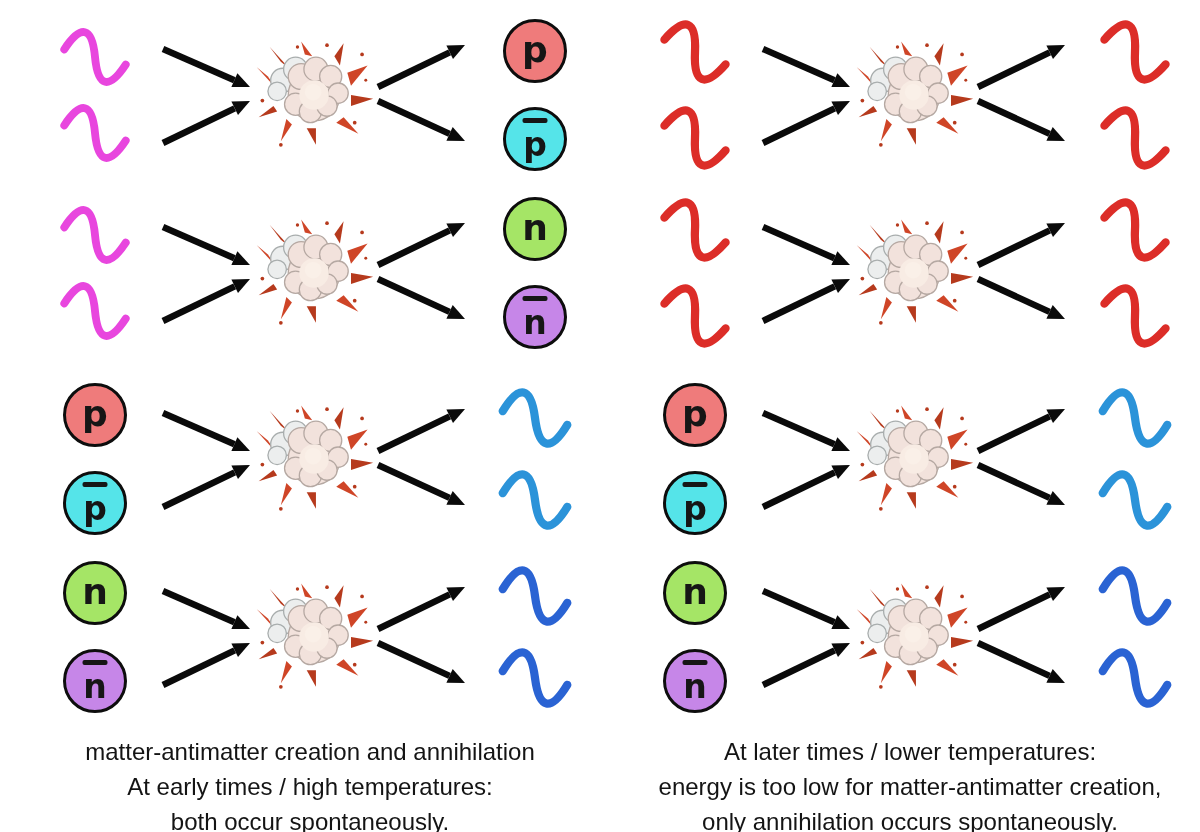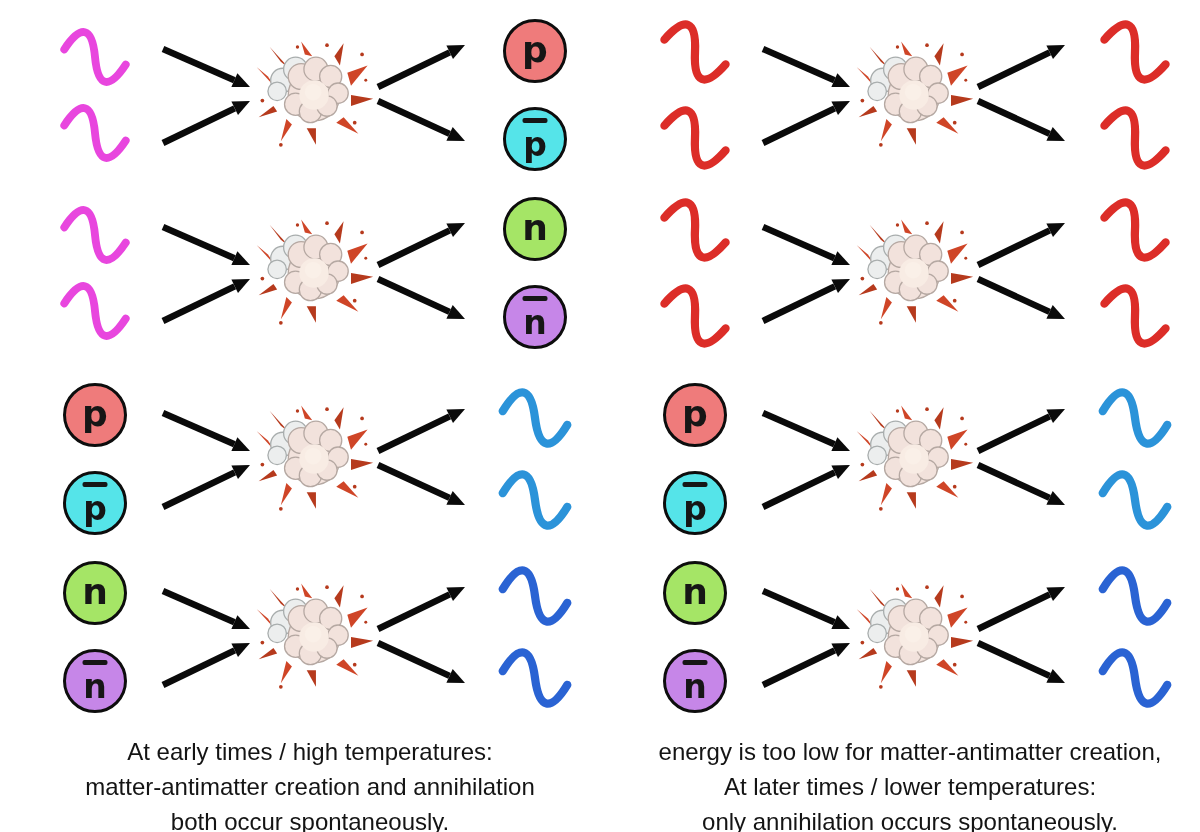--- a/index.html
+++ b/index.html
@@ -303,22 +303,22 @@
             <svg class="wave wv-deepblue" viewBox="0 0 100 64" aria-hidden="true">
     <path d="M6,32 C20,-8 36,-8 50,32 C64,72 80,72 94,32" fill="none" stroke="#2a63d3" stroke-width="11" stroke-linecap="round"></path>
             </svg>
             <svg class="wave wv-deepblue" viewBox="0 0 100 64" aria-hidden="true">
     <path d="M6,32 C20,-8 36,-8 50,32 C64,72 80,72 94,32" fill="none" stroke="#2a63d3" stroke-width="11" stroke-linecap="round"></path>
             </svg>
           </div>
         </div>
       </div>
     <div class="caption" style="color: rgb(20, 20, 20);">
+        <div class="caption-line">matter-antimatter creation and annihilation</div>
         <div class="caption-line">At early times / high temperatures:</div>
-        <div class="caption-line">matter-antimatter creation and annihilation</div>
         <div class="caption-line">both occur spontaneously.</div>
       </div>
   </section>
   <section class="panel">
     <div class="rows">
         <div class="row">
           <div class="cell cell-in">
             <svg class="wave wv-red" viewBox="0 0 100 64" aria-hidden="true">
     <path d="M6,32 C20,-8 36,-8 50,32 C64,72 80,72 94,32" fill="none" stroke="#dc2d28" stroke-width="11" stroke-linecap="round"></path>
             </svg>
@@ -586,18 +586,18 @@
             <svg class="wave wv-deepblue" viewBox="0 0 100 64" aria-hidden="true">
     <path d="M6,32 C20,-8 36,-8 50,32 C64,72 80,72 94,32" fill="none" stroke="#2a63d3" stroke-width="11" stroke-linecap="round"></path>
             </svg>
             <svg class="wave wv-deepblue" viewBox="0 0 100 64" aria-hidden="true">
     <path d="M6,32 C20,-8 36,-8 50,32 C64,72 80,72 94,32" fill="none" stroke="#2a63d3" stroke-width="11" stroke-linecap="round"></path>
             </svg>
           </div>
         </div>
       </div>
     <div class="caption" style="color: rgb(20, 20, 20);">
+        <div class="caption-line">At later times / lower temperatures:</div>
         <div class="caption-line">energy is too low for matter-antimatter creation,</div>
-        <div class="caption-line">At later times / lower temperatures:</div>
         <div class="caption-line">only annihilation occurs spontaneously.</div>
       </div>
   </section>
 </div>
 
 </body></html>

